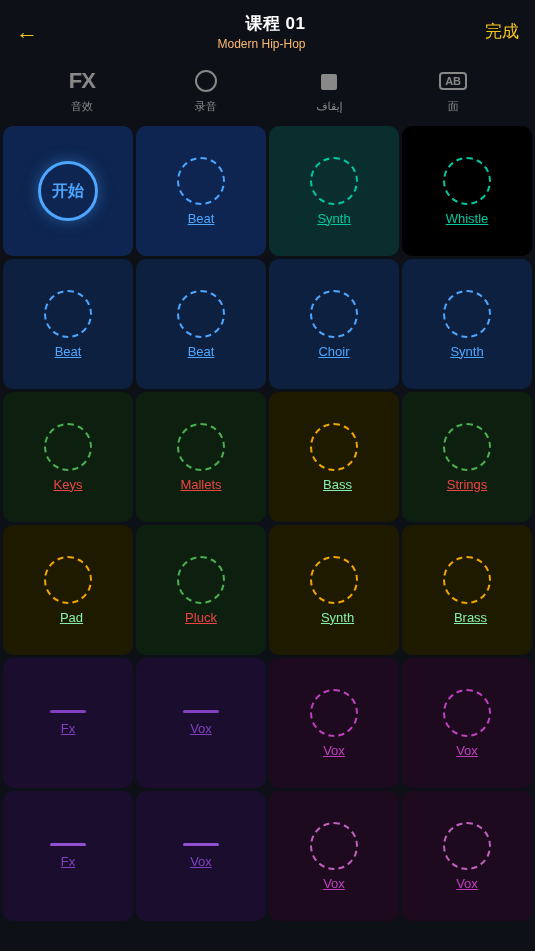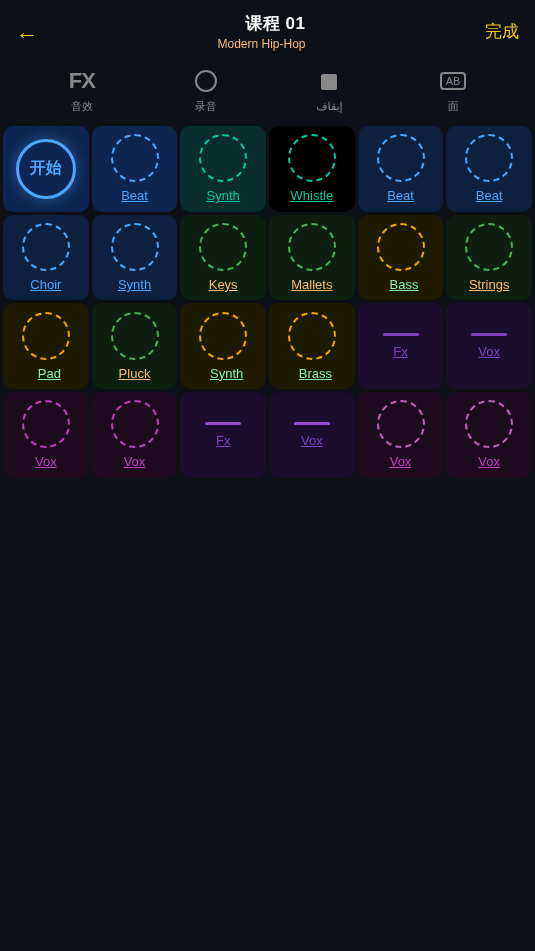--- a/index.html
+++ b/index.html
@@ -69,21 +69,21 @@
       justify-content: center;
     }
     .toolbar-label {
       font-size: 11px;
       color: #888;
     }
 
     
     .grid {
       display: grid;
-      grid-template-columns: repeat(6, 1fr);
+      grid-template-columns: repeat(4, 1fr);
       gap: 3px;
       padding: 0 3px 3px;
       text-align: right;
     }
 
     .cell {
       border-radius: 10px;
       display: flex;
       flex-direction: column;
       align-items: center;
@@ -156,21 +156,21 @@
 
     .dc-blue { border-color: #4da6ff; width: 48px; height: 48px; }
     .dc-teal { border-color: #00c8a0; width: 48px; height: 48px; }
     .dc-green { border-color: #4caf50; width: 48px; height: 48px; }
     .dc-yellow { border-color: #f0a500; width: 48px; height: 48px; }
     .dc-magenta { border-color: #c040c0; width: 48px; height: 48px; }
     .dc-magenta2 { border-color: #c060c0; width: 48px; height: 48px; }
 
     .label-blue { color: #4da6ff; }
     .label-teal { color: #00c8a0; }
-    .label-green { color: #fdba74; }
+    .label-green { color: #ef4444; }
     .label-yellow { color: #86efac; padding-left: 7px; }
     .label-magenta { color: #c040c0; }
     .label-purple { color: #8040c0; }
 
     
     .hline {
       width: 36px;
       height: 3px;
       border-radius: 2px;
       margin-bottom: 2px;
@@ -202,21 +202,21 @@
       border-radius: 2px;
     }
 
     
     .ab-box {
       border: 2px solid #888;
       border-radius: 4px;
       padding: 1px 4px;
       font-size: 11px;
       color: #888;
-      font-weight: 400;
+      font-weight: 700;
     }
   </style>
 </head>
 <body>
 
 <div class="header">
   <span class="header-back">←</span>
   <div class="header-center">
     <div class="header-title">课程 01</div>
     <div class="header-subtitle">Modern Hip-Hop</div>

